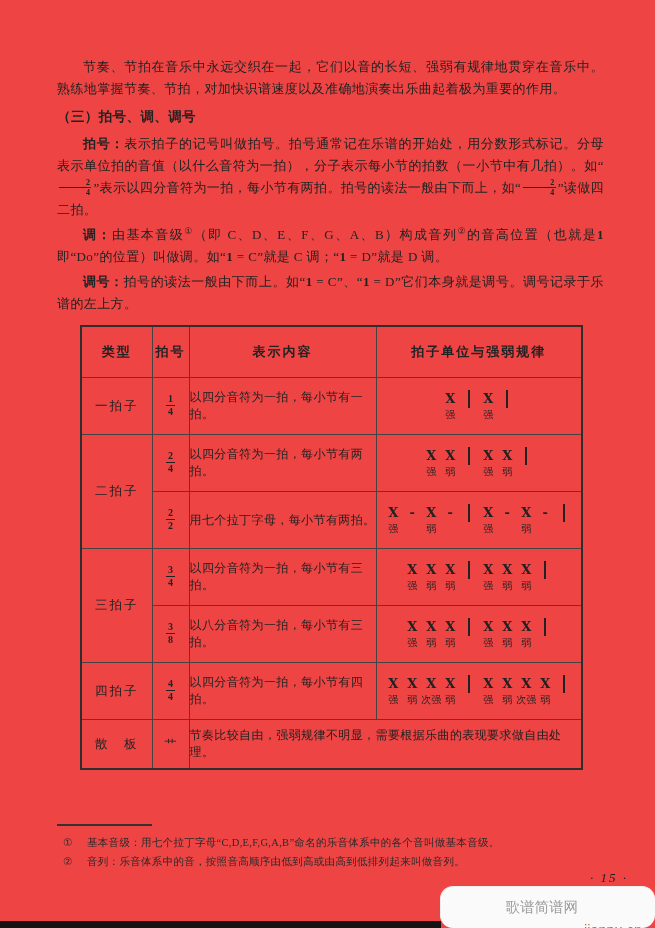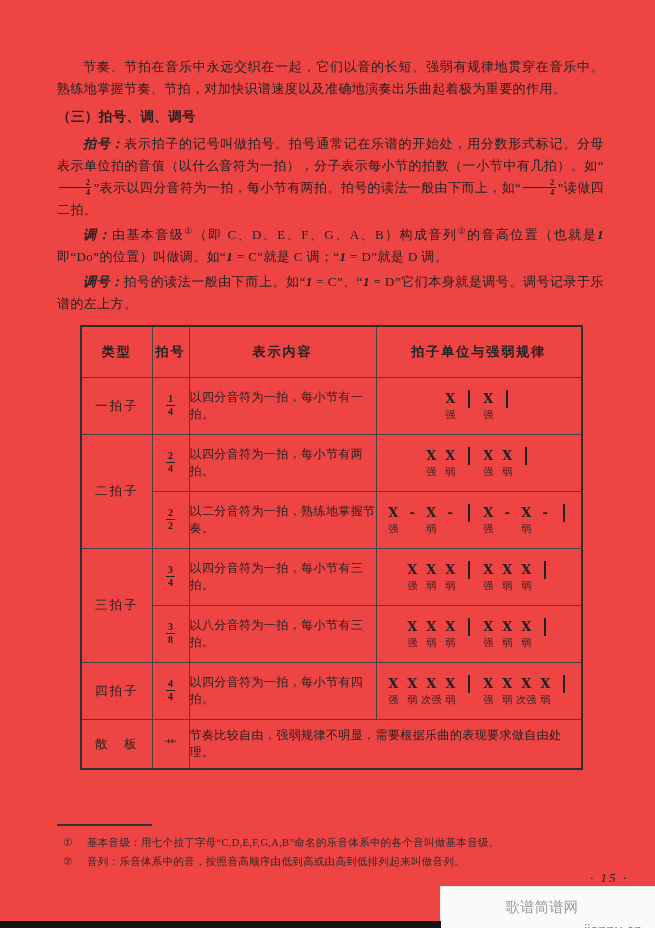--- a/index.html
+++ b/index.html
@@ -2,21 +2,21 @@
 <html><head>
 <meta charset="utf-8">
 <style>
   html,body{margin:0;padding:0;background:#ddd;}
   .page{position:relative;width:655px;height:928px;margin:0 auto;background:#ef4444;
         font-family:"Liberation Serif",serif;color:#222;overflow:hidden;}
   .content{position:absolute;left:57px;top:56px;width:547px;}
   .para{font-size:13px;line-height:22px;letter-spacing:.4px;margin:0 0 3px 0;text-align:justify;}
   .indent{text-indent:2em;}
   .heading{font-family:"Liberation Sans",sans-serif;font-weight:bold;font-size:13.5px;margin:6px 0 5px;}
-  .b{font-weight:bold;font-style:italic;}
+  .b{font-weight:bold;}
   .sup{font-size:9px;vertical-align:super;line-height:0;}
   
   .ifrac{display:inline-block;vertical-align:-3px;text-align:center;font-size:8px;font-weight:bold;line-height:1.15;margin:0 2px;}
   .ifrac .fn{display:block;border-bottom:1px solid #222;padding:0 1px;}
   .ifrac .fd{display:block;}
   
   table.meter{border-collapse:collapse;table-layout:fixed;width:501px;margin:10px 0 0 23px;border:2px solid #2e2e2e;}
   .meter th,.meter td{border:1px solid #444;padding:0;}
   .meter th{height:50px;font-family:"Liberation Sans",sans-serif;font-weight:bold;font-size:13px;letter-spacing:2px;margin-top:24px;}
   .meter td{height:56px;}
@@ -36,21 +36,21 @@
   
   .footnotes{position:absolute;left:57px;top:824px;width:547px;}
   .fnrule{width:95px;border-top:2px solid #333;margin:0 0 7px 0;}
   .fnitem{display:flex;font-size:10.5px;line-height:19px;color:#2a2a2a;}
   .fnmark{width:24px;flex:none;padding-left:6px;}
   .fntext{flex:1;letter-spacing:.3px;}
   .pageno{position:absolute;right:27px;top:870px;font-style:italic;font-size:13px;letter-spacing:2px;color:#222;}
   .wm{position:absolute;right:0;bottom:0;width:215px;height:42px;background:#fafafa;
       border-top:1px solid #ececec;border-left:1px solid #ececec;box-sizing:border-box;
       display:flex;align-items:center;justify-content:flex-end;padding-right:13px;
-      font-family:"Liberation Sans",sans-serif;font-size:14.5px;}
+      font-family:"Liberation Sans",sans-serif;font-size:14.5px;border-radius:13px;}
   .wm-site{color:#9b9b9b;margin-right:6px;}
   .wm-url{color:#b96847;margin-top:44px;}
   .bottombar{position:absolute;left:0;bottom:0;width:441px;height:7px;background:#141414;}
 </style>
 </head>
 <body>
 
 <div class="page">
   <div class="content">
     <div class="para indent"><span>节奏、节拍在音乐中永远交织在一起，它们以音的长短、强弱有规律地贯穿在音乐中。熟练地掌握节奏、节拍，对加快识谱速度以及准确地演奏出乐曲起着极为重要的作用。</span></div>
@@ -128,21 +128,21 @@
                 </div>
                 <div class="bunit">
                   <span class="bbar"></span>
                   <span class="blabel"></span>
                 </div>
               </div>
             </td>
           </tr>
           <tr>
             <td class="csig"><span class="frac"><span class="fn">2</span><span class="fd">2</span></span></td>
-            <td class="cdesc">以二分音符为一拍，熟练地掌握节奏。</td>
+            <td class="cdesc">用七个拉丁字母，每小节有两拍。</td>
             <td class="cbeat">
               <div class="brow">
                 <div class="bunit">
                   <span class="bnote">X</span>
                   <span class="blabel">强</span>
                 </div>
                 <div class="bunit">
                   <span class="bnote">-</span>
                   <span class="blabel"></span>
                 </div>

